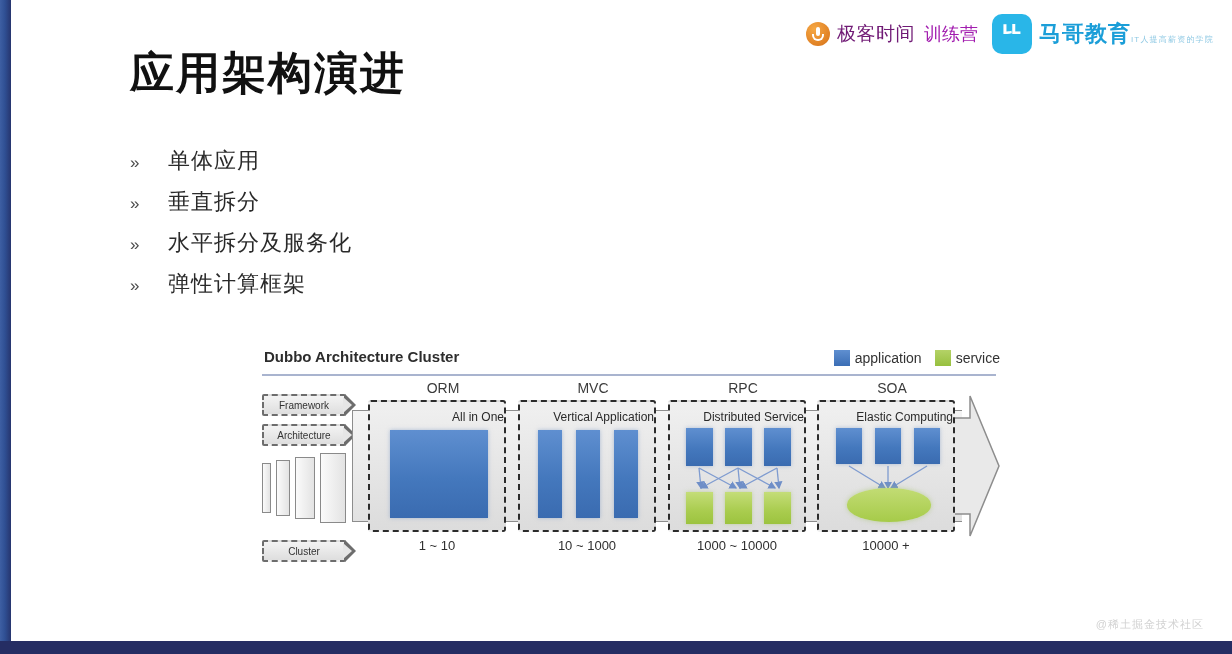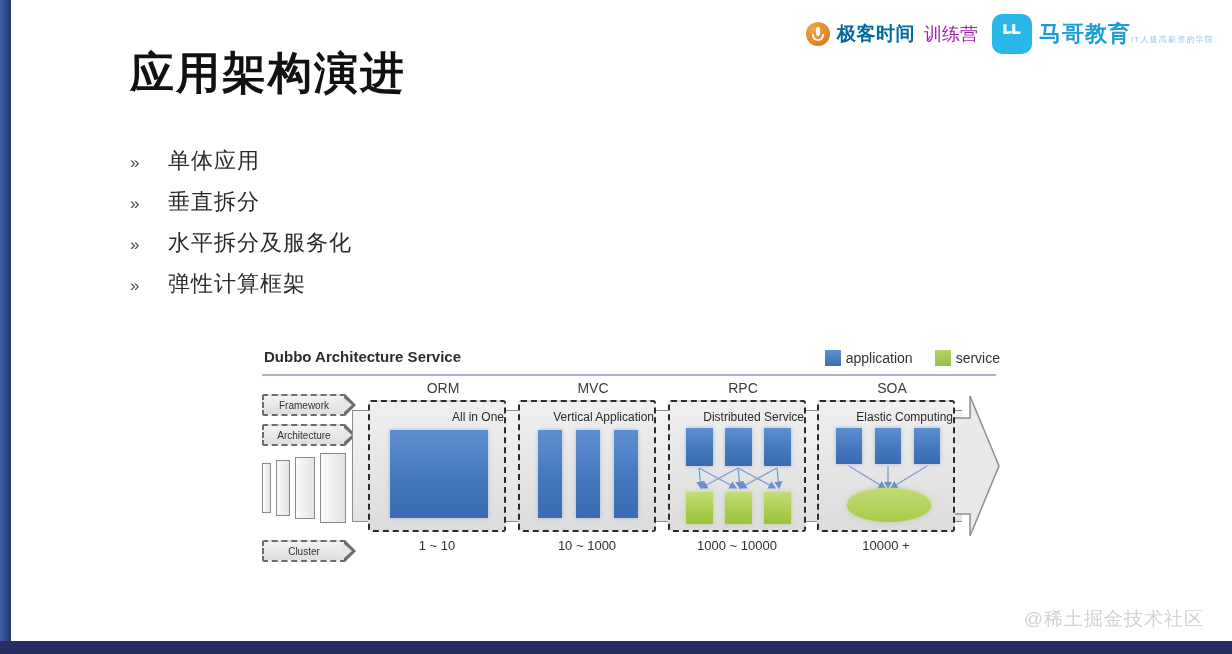--- a/index.html
+++ b/index.html
@@ -66,22 +66,22 @@
     position: absolute;
     left: 6px; top: 12px;
     width: 12px; height: 7px;
     border: 2px solid #ffffff;
     border-top: none;
     border-radius: 0 0 8px 8px;
     box-sizing: border-box;
   }
   .geek-text {
     font-size: 19px;
-    font-weight: bold;
-    color: #0369a1;
+    font-weight: normal;
+    color: #701a75;
     letter-spacing: 0.5px;
     white-space: nowrap;
   }
   .geek-camp {
     font-size: 18px;
     color: #a21caf;
     white-space: nowrap;
     margin-left: 2px;
   }
   .logo-magedu {
@@ -176,21 +176,21 @@
     font-size: 15px;
     font-weight: bold;
     color: #2d2d2d;
     white-space: nowrap;
   }
   .dg-legend {
     position: absolute;
     right: 2px; top: 6px;
     display: flex;
     align-items: center;
-    gap: 22px;
+    gap: 13px;
   }
   .lg-item { display: flex; align-items: center; gap: 5px; }
   .lg-swatch { width: 16px; height: 16px; flex: none; }
   .lg-blue  { background: linear-gradient(to bottom, #5f8fd0 0%, #3b6eb5 100%); }
   .lg-green { background: linear-gradient(to bottom, #b4d267 0%, #97c03f 100%); }
   .lg-text { font-size: 14px; color: #333333; white-space: nowrap; }
   .dg-rule {
     position: absolute;
     left: 6px; top: 30px;
     width: 734px; height: 2px;
@@ -332,21 +332,21 @@
     background: linear-gradient(to bottom, #c2dc74 0%, #a6cb49 100%);
     border-radius: 50% / 48%;
     box-shadow: 0 0 5px rgba(165,195,110,0.6);
   }
 
   
   .watermark {
     position: absolute;
     right: 28px;
     bottom: 22px;
-    font-size: 19px;
+    font-size: 11px;
     color: #d2d2d2;
     letter-spacing: 1px;
     white-space: nowrap;
   }
 </style>
 </head>
 <body>
 
 <div id="slide">
 
@@ -386,21 +386,21 @@
       <span class="bullet-label">水平拆分及服务化</span>
     </div>
     <div class="bullet-row">
       <span class="bullet-marker">»</span>
       <span class="bullet-label">弹性计算框架</span>
     </div>
   </div>
 
   <div id="diagram">
 
-    <div class="dg-title">Dubbo Architecture Service</div>
+    <div class="dg-title">Dubbo Architecture Cluster</div>
 
     <div class="dg-legend">
       <span class="lg-item">
         <span class="lg-swatch lg-blue"></span>
         <span class="lg-text">application</span>
       </span>
       <span class="lg-item">
         <span class="lg-swatch lg-green"></span>
         <span class="lg-text">service</span>
       </span>

